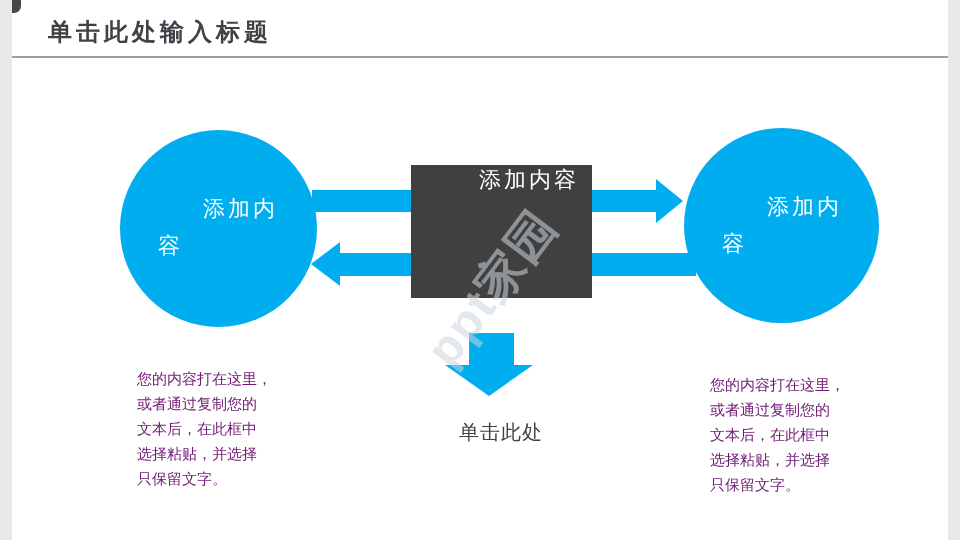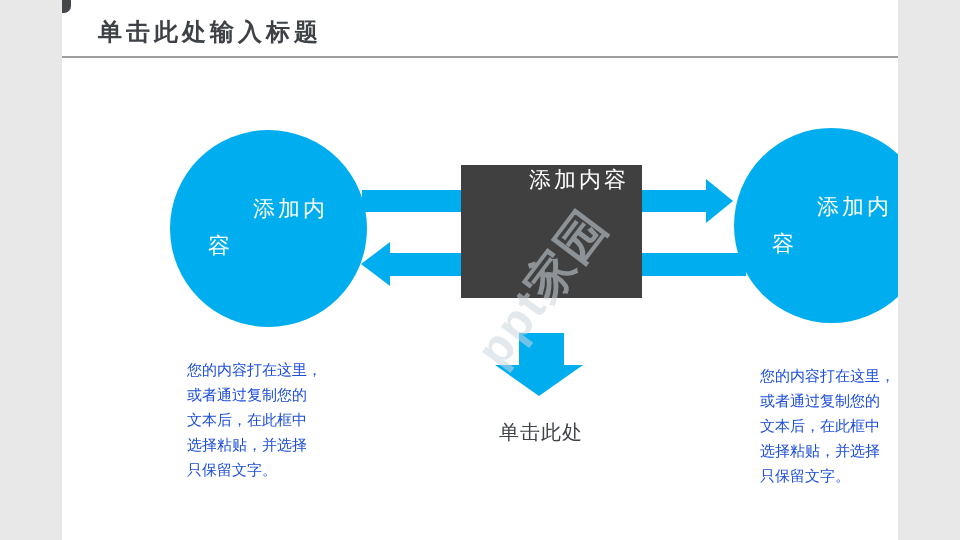--- a/index.html
+++ b/index.html
@@ -1,17 +1,17 @@
 <!DOCTYPE html>
 <html><head>
 <meta charset="utf-8">
 <style>
   html,body { margin:0; padding:0; background:#e8e8e8; }
   .slide {
-    position:relative; width:836px; height:540px; margin:0 auto;
+    position:relative; width:936px; height:540px; margin:0 auto;
     background:#ffffff; overflow:hidden;
     font-family:"Liberation Sans", sans-serif;
   }
   
   .corner-mark {
     position:absolute; left:0; top:0; width:9px; height:13px;
     background:#44474c; border-radius:0 0 7px 0;
   }
   .slide-title {
     position:absolute; left:36px; top:16px;
@@ -64,27 +64,27 @@
     position:absolute; left:457px; top:333px; width:45px; height:33px;
     background:#00AEEF; z-index:2;
   }
   .down-head {
     position:absolute; left:433px; top:365px; width:0; height:0; z-index:2;
     border-left:44px solid transparent; border-right:44px solid transparent;
     border-top:31px solid #00AEEF;
   }
   
   .caption {
-    position:absolute; left:425px; top:417px; width:108px;
+    position:absolute; left:435px; top:417px; width:108px;
     text-align:center; font-size:20px; line-height:30px;
     color:#3f4348; letter-spacing:1px;
   }
   .para {
     position:absolute; width:160px;
-    font-size:15px; line-height:25px; color:#1d4ed8;
+    font-size:15px; line-height:25px; color:#701a75;margin-top:9px;
   }
   .para.left  { left:125px; top:357px; }
   .para.right { left:698px; top:363px; }
   
   .watermark {
     position:absolute; left:348px; top:256px; width:264px; height:64px;
     transform:rotate(-53deg);
     font-size:48px; font-weight:bold; letter-spacing:2px;
     color:rgba(204,213,223,0.55); text-align:center; line-height:64px;
     z-index:4; pointer-events:none; white-space:nowrap;

